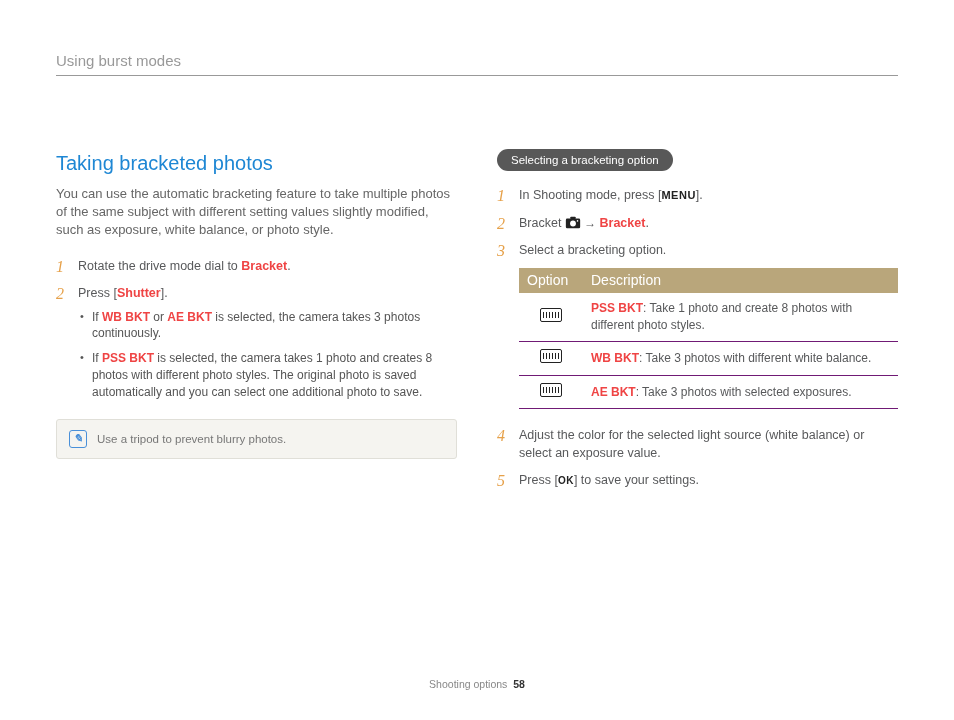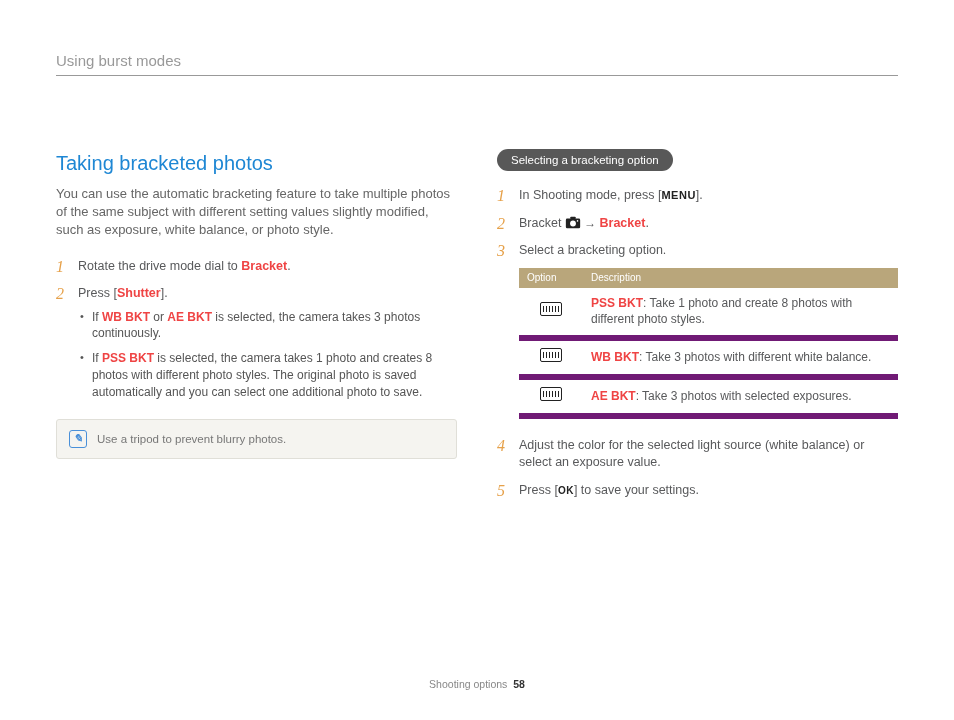--- a/index.html
+++ b/index.html
@@ -68,24 +68,24 @@
   }
   .menu-word { font-weight: 700; letter-spacing: 0.5px; color: #222; font-size: 11px; }
   .ok-word { font-weight: 700; color: #222; font-size: 10px; letter-spacing: 0.5px; }
   .cam-icon svg { width: 16px; height: 13px; }
   .arrow { font-size: 12px; }
   table.opt {
     border-collapse: collapse; width: 100%; margin: 8px 0 18px 0; font-size: 12px;
   }
   table.opt th {
     background: #b9a67b; color: #fff; font-weight: 400; text-align: left;
-    padding: 3px 8px; font-size: 10px;
+    padding: 3px 8px; font-size: 14px;
   }
   table.opt th:first-child { width: 64px; }
-  table.opt td { border-bottom: 6px solid #701a75; padding: 7px 8px; vertical-align: middle; }
+  table.opt td { border-bottom: 1px solid #701a75; padding: 7px 8px; vertical-align: middle; }
   table.opt td:first-child { text-align: center; }
   .bkt-icon {
     display: inline-block; width: 22px; height: 14px; border: 1.5px solid #222;
     border-radius: 2px; position: relative; background: #fff;
   }
   .bkt-icon::before {
     content: ""; position: absolute; left: 2px; right: 2px; top: 3px; bottom: 3px;
     background: repeating-linear-gradient(90deg,#222 0 1px, transparent 1px 3px);
   }
   .footer {

